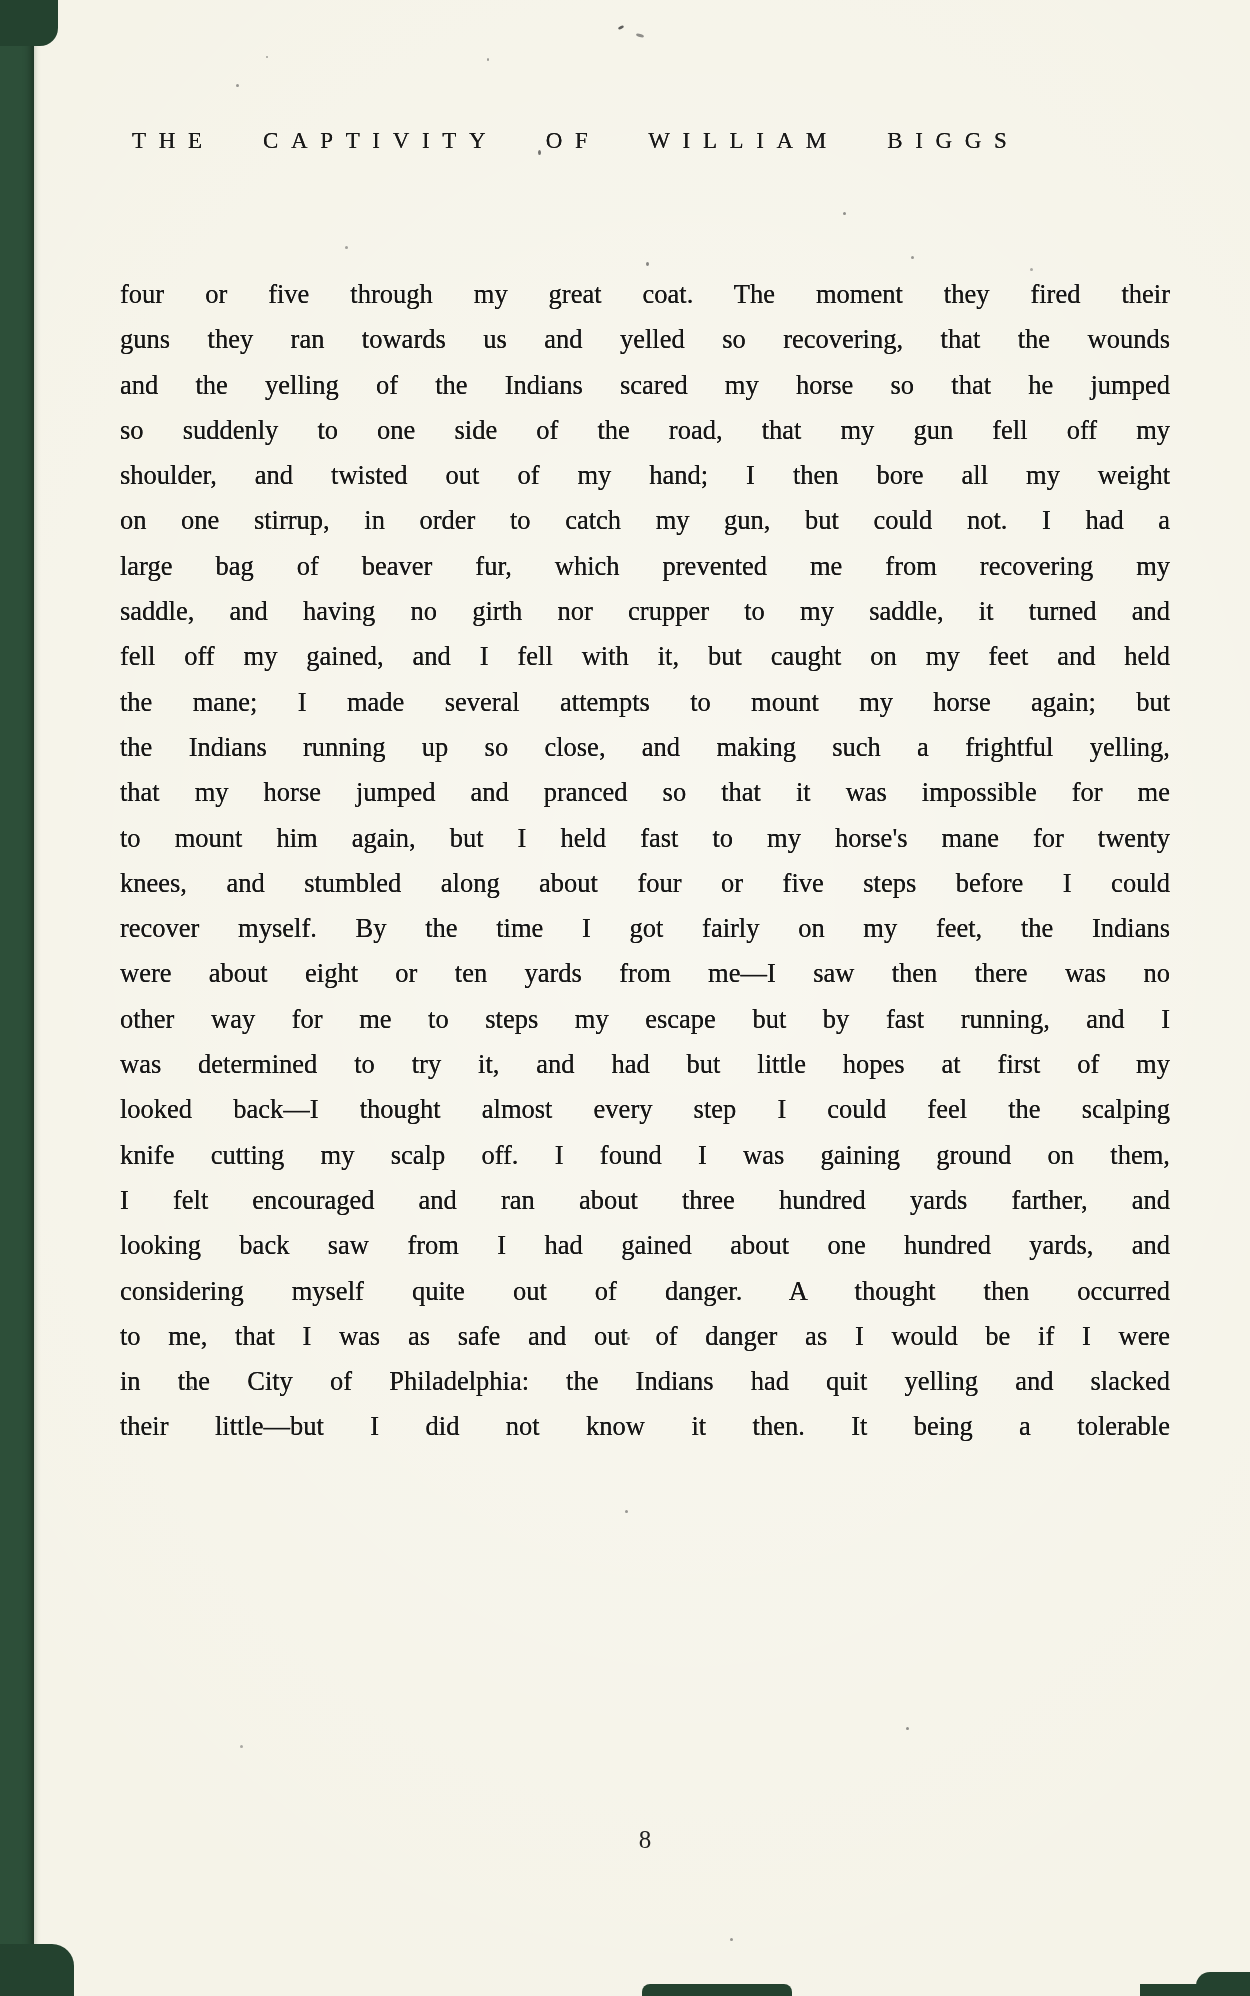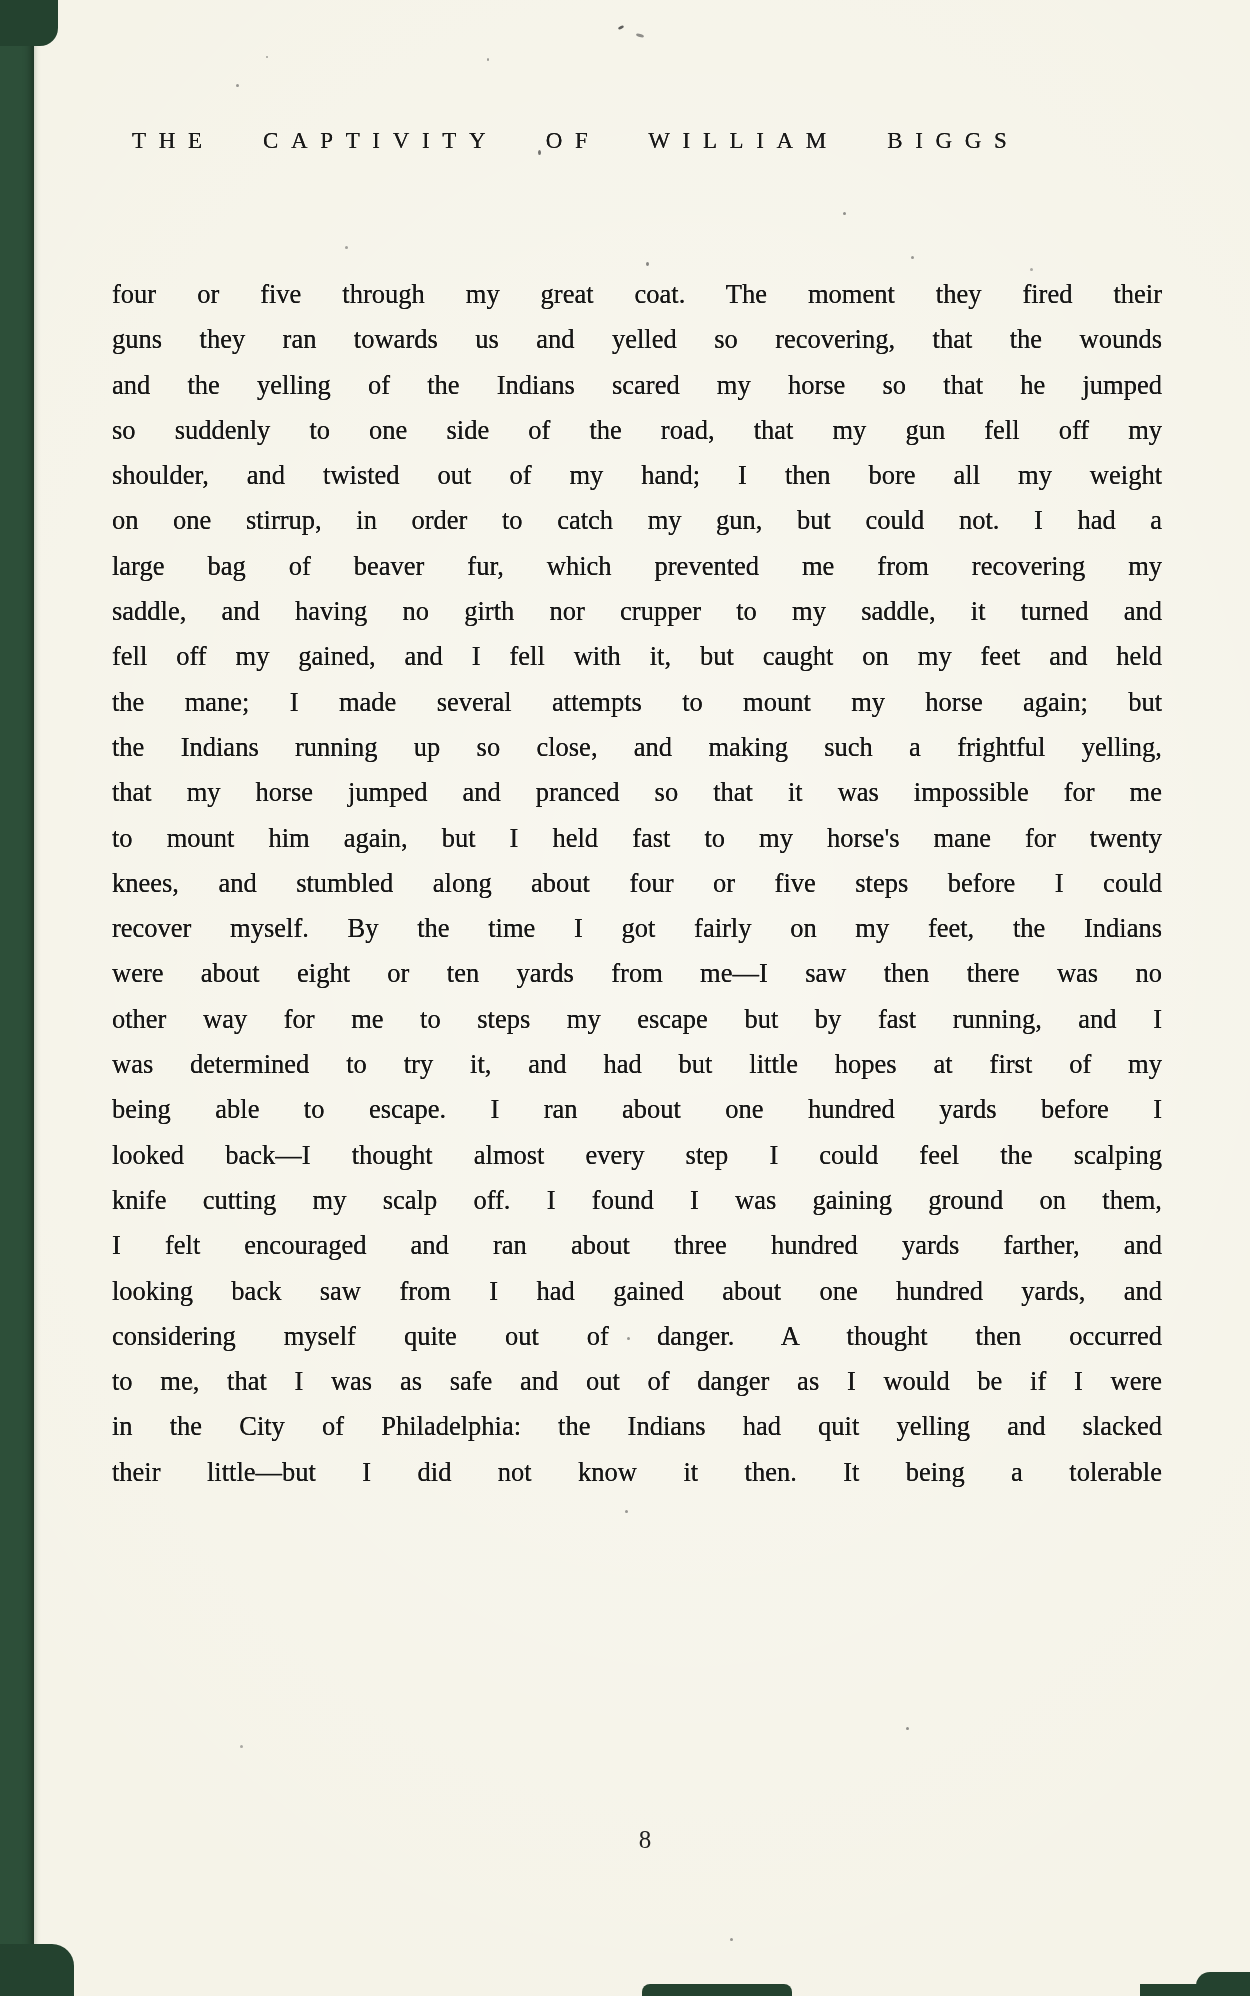--- a/index.html
+++ b/index.html
@@ -40,21 +40,21 @@
     color: #191919;
     letter-spacing: 0.55em;
     word-spacing: 1.3em;
     white-space: nowrap;
     text-shadow: 0 0 0.5px #191919;
     margin-left: 12px;
   }
 
   .body-text {
     position: absolute;
-    left: 112px; top: 272px;
+    left: 120px; top: 272px;
     width: 1050px;
     font-size: 26.5px;
     line-height: 45.3px;
     color: #161616;
     text-shadow: 0 0 0.6px #161616;
   }
   .body-text .text-line {
     text-align: justify;
     text-align-last: justify;
     white-space: normal;
@@ -140,21 +140,20 @@
       <div class="text-line">knees, and stumbled along about four or five steps before I could</div>
 
       <div class="text-line">recover myself. By the time I got fairly on my feet, the Indians</div>
 
       <div class="text-line">were about eight or ten yards from me—I saw then there was no</div>
 
       <div class="text-line">other way for me to steps my escape but by fast running, and I</div>
 
       <div class="text-line">was determined to try it, and had but little hopes at first of my</div>
 
-      <div class="text-line">being able to escape. I ran about one hundred yards before I</div>
 
       <div class="text-line">looked back—I thought almost every step I could feel the scalping</div>
 
       <div class="text-line">knife cutting my scalp off. I found I was gaining ground on them,</div>
 
       <div class="text-line">I felt encouraged and ran about three hundred yards farther, and</div>
 
       <div class="text-line">looking back saw from I had gained about one hundred yards, and</div>
 
       <div class="text-line">considering myself quite out of danger. A thought then occurred</div>

